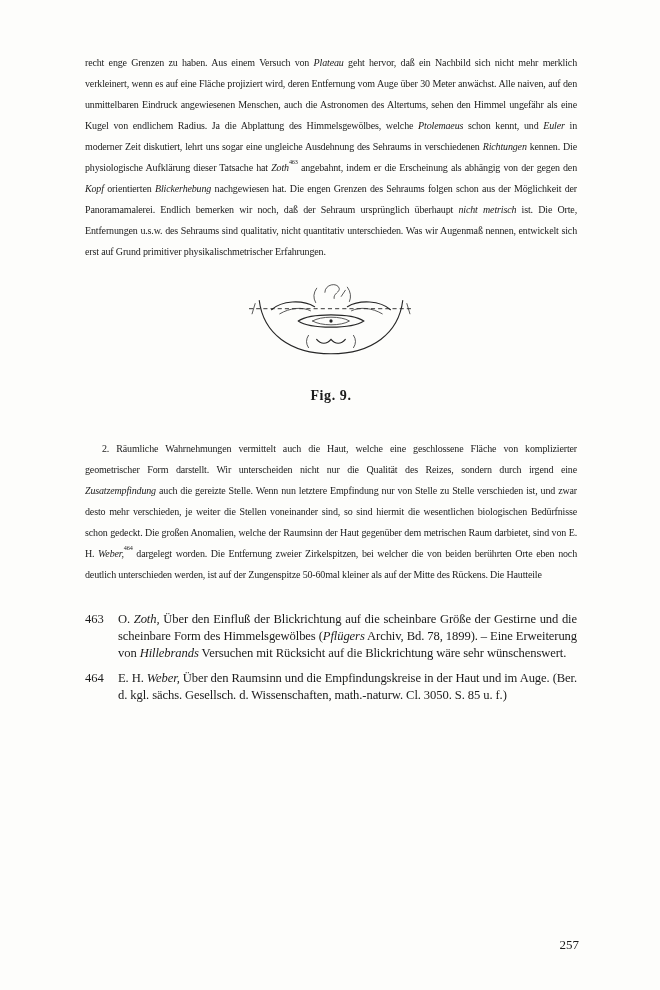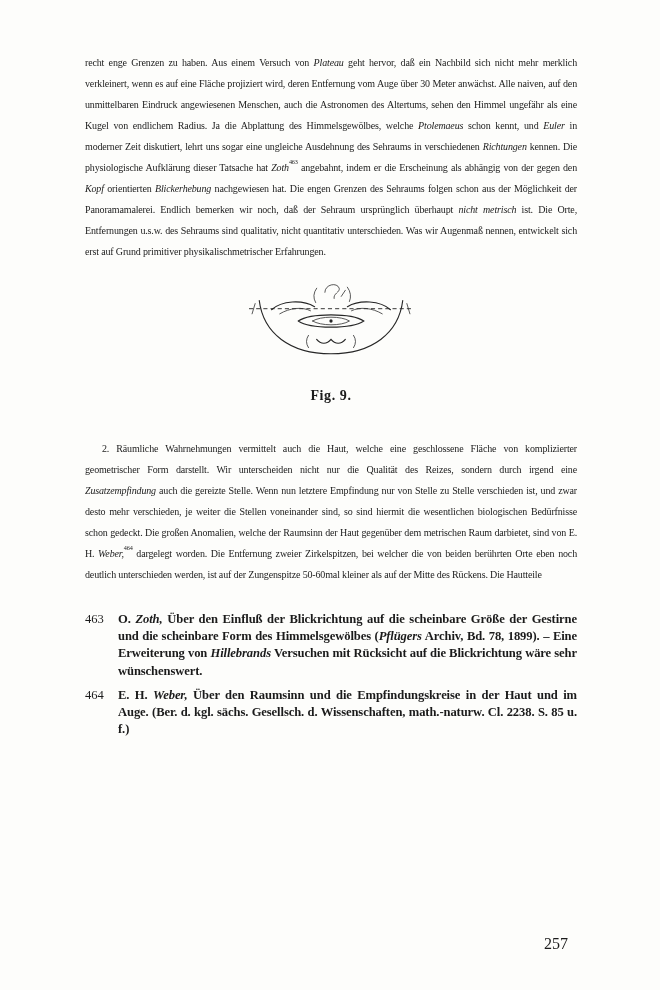--- a/index.html
+++ b/index.html
@@ -40,26 +40,26 @@
     letter-spacing: 0.6px;
   }
   .footnotes {
     margin-top: 26px;
     font-size: 12.6px;
     line-height: 17.2px;
     letter-spacing: -0.1px;
   }
   .footnote { display: flex; margin-bottom: 7px; }
   .fn-num { flex: 0 0 33px; width: 33px; }
-  .fn-text { flex: 1; text-align: justify; font-weight: bold; }
+  .fn-text { flex: 1; text-align: justify; }
   .page-number {
     position: absolute;
-    right: 92px;
+    right: 81px;
     bottom: 37px;
-    font-size: 16px;
+    font-size: 13px;
   }
   .sketch-stroke { fill: none; stroke: #262626; stroke-width: 1.1; stroke-linecap: round; }
   .sketch-stroke-thin { fill: none; stroke: #333333; stroke-width: 0.8; stroke-linecap: round; }
   .sketch-dashed { fill: none; stroke: #262626; stroke-width: 0.9; stroke-dasharray: 4 3; }
 </style>
 </head>
 <body>
 
 <div class="page">
 
@@ -98,19 +98,19 @@
 
   <p class="body-text indent"><span>2. Räumliche Wahrnehmungen vermittelt auch die Haut, welche eine geschlossene Fläche von komplizierter geometrischer Form darstellt. Wir unterscheiden nicht nur die Qualität des Reizes, sondern durch irgend eine </span><i>Zusatzempfindung</i><span> auch die gereizte Stelle. Wenn nun letztere Empfindung nur von Stelle zu Stelle verschieden ist, und zwar desto mehr verschieden, je weiter die Stellen voneinander sind, so sind hiermit die wesentlichen biologischen Bedürfnisse schon gedeckt. Die großen Anomalien, welche der Raumsinn der Haut gegenüber dem metrischen Raum darbietet, sind von E. H. </span><i>Weber,</i><sup>464</sup><span> dargelegt worden. Die Entfernung zweier Zirkelspitzen, bei welcher die von beiden berührten Orte eben noch deutlich unterschieden werden, ist auf der Zungenspitze 50-60mal kleiner als auf der Mitte des Rückens. Die Hautteile</span></p>
 
   <div class="footnotes">
     <div class="footnote">
       <span class="fn-num">463</span>
       <span class="fn-text"><span>O. </span><i>Zoth,</i><span> Über den Einfluß der Blickrichtung auf die scheinbare Größe der Gestirne und die scheinbare Form des Himmelsgewölbes (</span><i>Pflügers</i><span> Archiv, Bd. 78, 1899). – Eine Erweiterung von </span><i>Hillebrands</i><span> Versuchen mit Rücksicht auf die Blickrichtung wäre sehr wünschenswert.</span></span>
     </div>
     <div class="footnote">
       <span class="fn-num">464</span>
-      <span class="fn-text"><span>E. H. </span><i>Weber,</i><span> Über den Raumsinn und die Empfindungskreise in der Haut und im Auge. (Ber. d. kgl. sächs. Gesellsch. d. Wissenschaften, math.-naturw. Cl. 2238. S. 85 u. f.)</span></span>
+      <span class="fn-text"><span>E. H. </span><i>Weber,</i><span> Über den Raumsinn und die Empfindungskreise in der Haut und im Auge. (Ber. d. kgl. sächs. Gesellsch. d. Wissenschaften, math.-naturw. Cl. 3050. S. 85 u. f.)</span></span>
     </div>
   </div>
 
   <div class="page-number">257</div>
 
 </div>
 
 </body></html>

